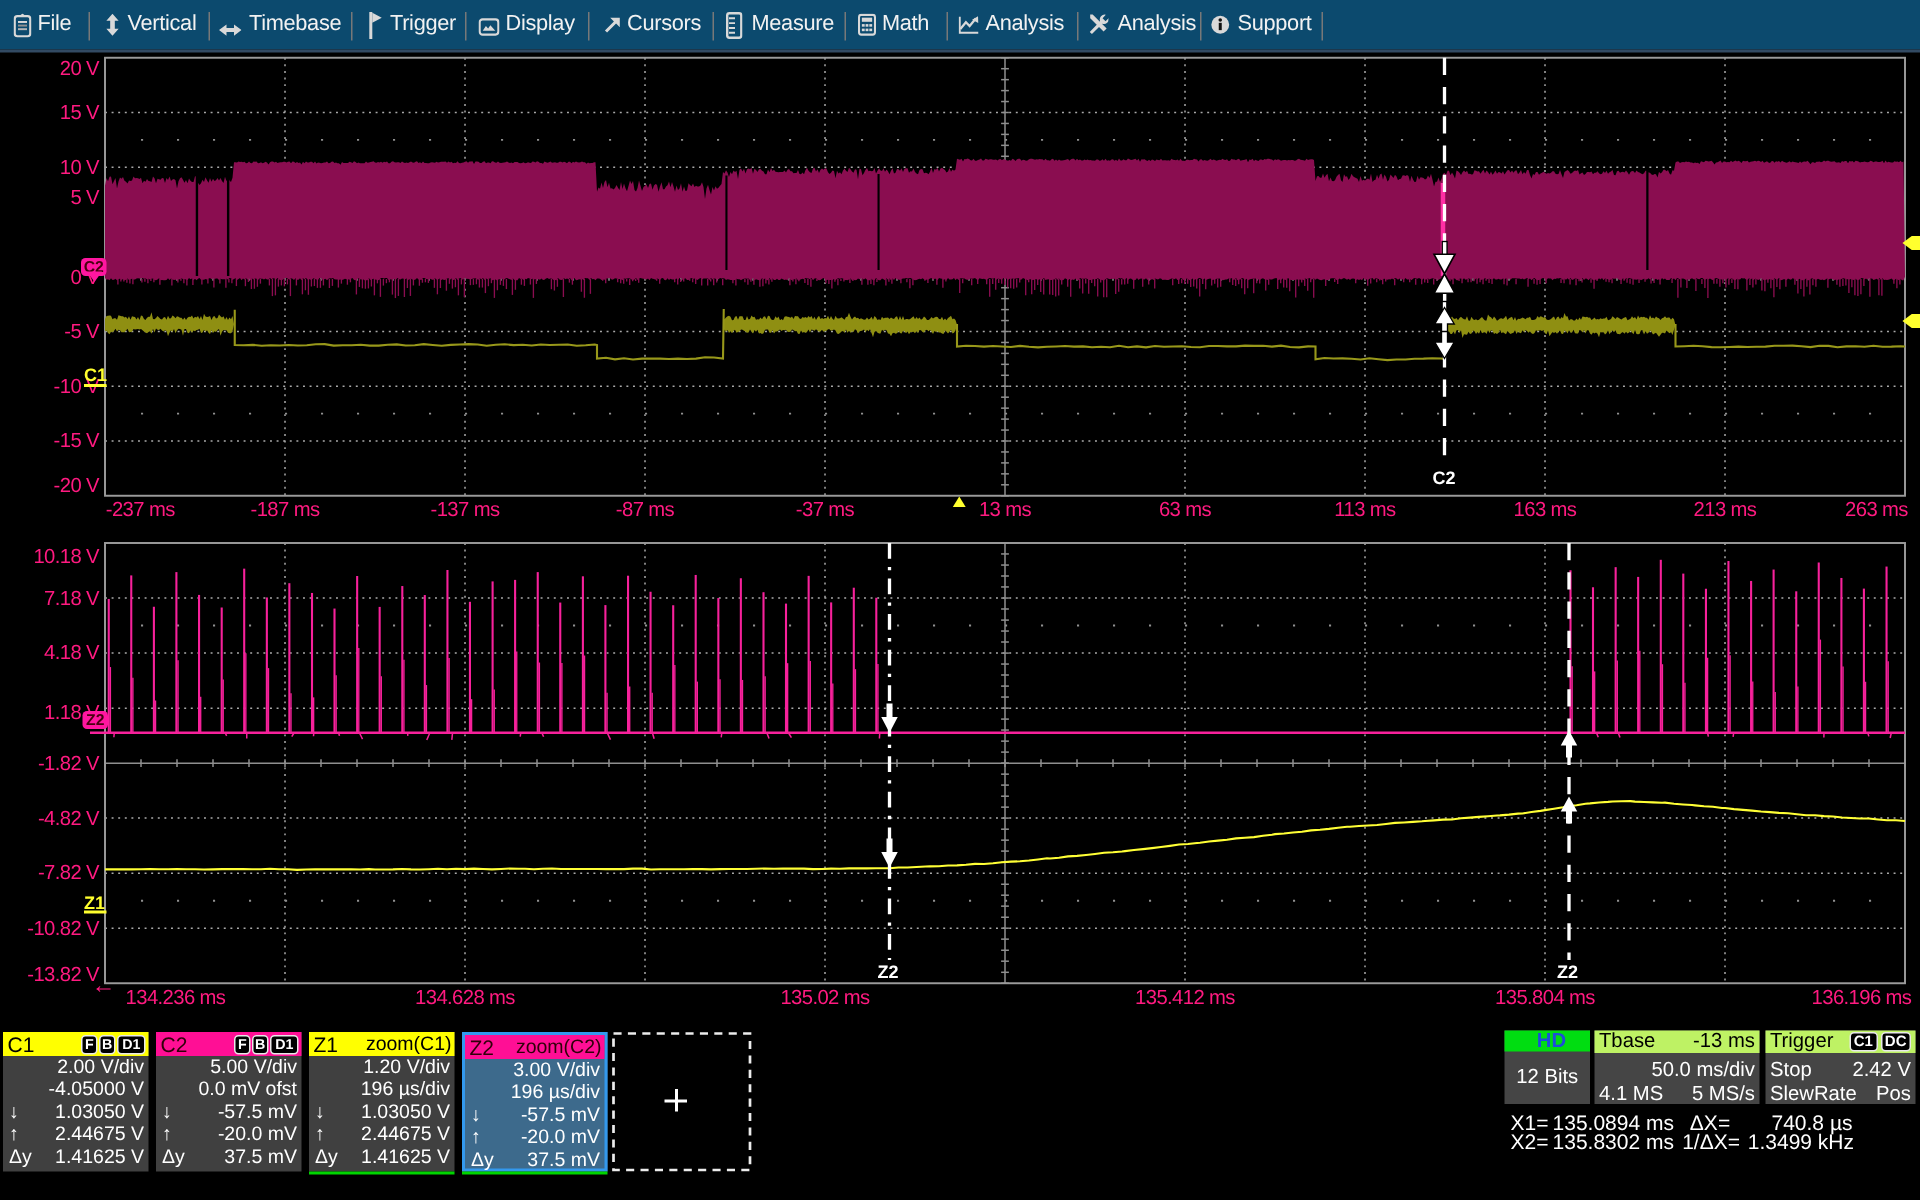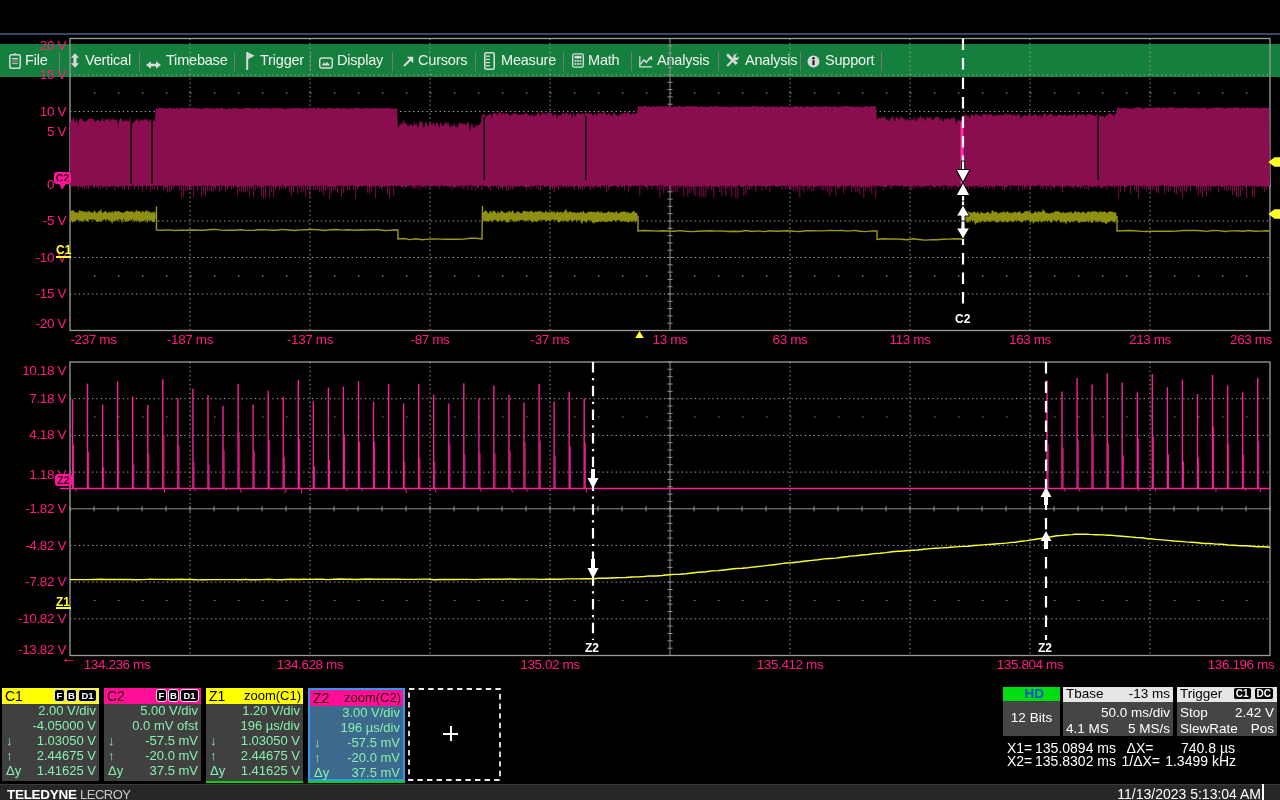--- a/index.html
+++ b/index.html
@@ -1,35 +1,35 @@
 <!DOCTYPE html>
 <html><head><meta charset="utf-8"><style>
 * { margin:0; padding:0; box-sizing:content-box; }
 html,body { width:1280px; height:800px; background:#000; overflow:hidden;
   font-family:"Liberation Sans", sans-serif; }
 #app { position:relative; width:1280px; height:800px; background:#000; }
-#menubar { position:absolute; left:0; top:0; width:1280px; height:33px; background:#15803d;margin-top:44px; }
+#menubar { position:absolute; left:0; top:0; width:1280px; height:33px; background:#0c4a6e; }
 #menuline { position:absolute; left:0; top:33px; width:1280px; height:2px; background:#324a63; }
 .mt { position:absolute; top:8px; color:#f2f2f2; font-size:14.5px; letter-spacing:-0.2px; }
 .yl { position:absolute; left:0; text-align:right; color:#ff1a80; font-size:13.5px; letter-spacing:-0.4px; }
 .xl { position:absolute; text-align:center; color:#ff1a80; font-size:13.5px; letter-spacing:-0.4px; }
 .gb { position:absolute; width:17px; height:12px; border-radius:3px; font-size:10.5px;
   font-weight:bold; text-align:center; line-height:12.5px; }
 .chh { height:16px; line-height:16px; font-size:14px; padding:0 2px 0 3px; white-space:nowrap; }
 .chn { float:left; }
 .chr { float:right; font-size:13px; }
 .bdg { display:inline-block; background:#000; color:#fff; border:1px solid #e8e8e8;
   border-radius:3px; width:9px; height:11px; line-height:11px; font-size:9.5px; font-weight:bold;
   text-align:center; vertical-align:1.5px; margin-left:1px; }
-.row { height:14.9px; line-height:14.9px; color:#86efac; font-size:13px; padding:0 3px;
+.row { height:14.9px; line-height:14.9px; color:#ffffff; font-size:13px; padding:0 3px;
   position:relative; white-space:nowrap; }
 .row:first-of-type { margin-top:2px; }
 .sym { position:absolute; left:4px; }
 .val { position:absolute; right:3px; }
-.ibh { height:14.5px; line-height:14.5px; background:#e5e5e5; color:#000; font-size:13.5px;
+.ibh { height:14.5px; line-height:14.5px; background:#bef264; color:#000; font-size:13.5px;
   padding:0 3px; display:flex; justify-content:space-between; white-space:nowrap; }
 .ibr { height:16.5px; line-height:16.5px; color:#fff; font-size:13.5px; padding:0 3px;
   display:flex; justify-content:space-between; white-space:nowrap; }
 .bdg2 { display:inline-block; background:#000; color:#fff; border:1px solid #e8e8e8;
   border-radius:3px; height:11px; line-height:11px; font-size:10px; font-weight:bold;
   padding:0 2px; vertical-align:1px; margin-left:2px; }
 .cu { position:absolute; color:#fff; font-size:14px; white-space:nowrap; }
 #botbar { position:absolute; left:0; top:784px; width:1280px; height:16px; background:#272727;
   border-top:1px solid #3a3a3a; }
 </style></head><body>
@@ -1075,17 +1075,12 @@
       </div>
     </div>
 <div class="cu" style="left:1007px;top:739.5px;width:110px;text-align:left">X1=</div>
     <div class="cu" style="left:1007px;top:739.5px;width:109px;text-align:right">135.0894 ms</div>
     <div class="cu" style="left:1120px;top:739.5px;width:40px;text-align:center">ΔX=</div>
     <div class="cu" style="left:1160px;top:739.5px;width:75px;text-align:right">740.8 µs</div>
     <div class="cu" style="left:1007px;top:753px;width:110px;text-align:left">X2=</div>
     <div class="cu" style="left:1007px;top:753px;width:109px;text-align:right">135.8302 ms</div>
     <div class="cu" style="left:1112px;top:753px;width:48px;text-align:right">1/ΔX=</div>
     <div class="cu" style="left:1160px;top:753px;width:76px;text-align:right">1.3499 kHz</div>
-<div id="botbar">
-<div style="position:absolute;left:7px;top:1.5px;font-size:13.5px;font-weight:bold;color:#fff;letter-spacing:-0.3px">TELEDYNE <span style="color:#c9c9c9;font-weight:normal;font-size:13px;letter-spacing:-0.5px">LECROY</span></div>
-<div style="position:absolute;right:19px;top:1px;font-size:14px;color:#fff">11/13/2023 5:13:04 AM</div>
-<div style="position:absolute;left:1262px;top:-1px;width:2px;height:17px;background:#fff"></div>
-</div>
 </div>
 </body></html>

